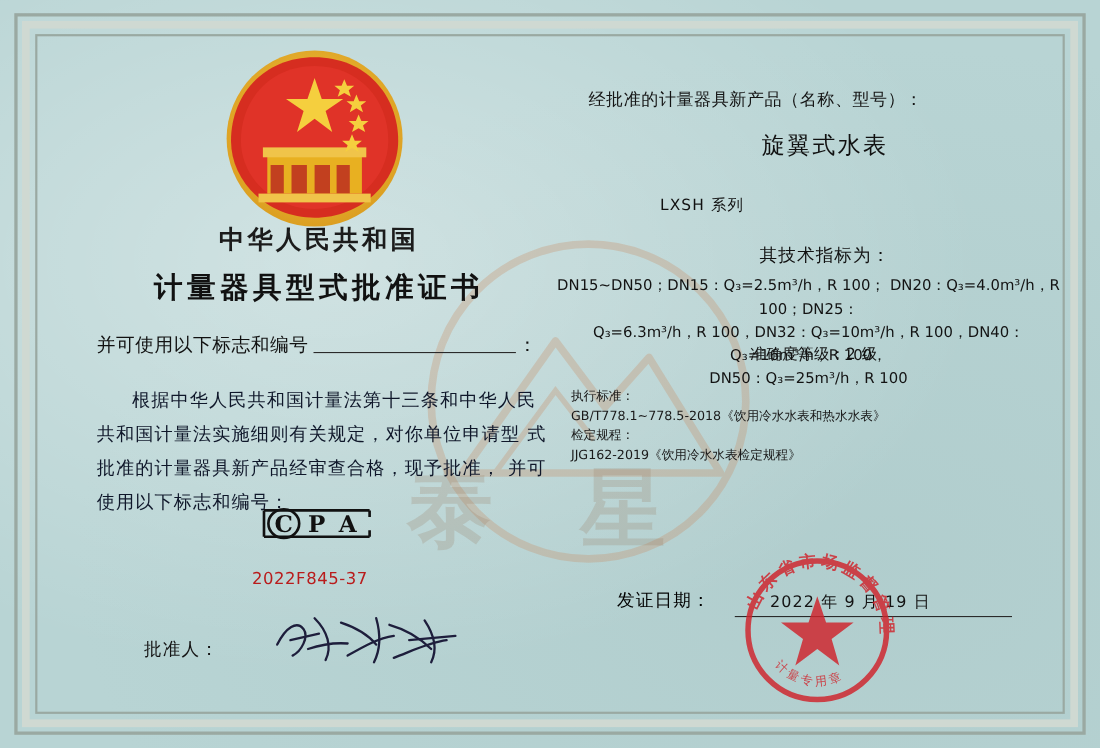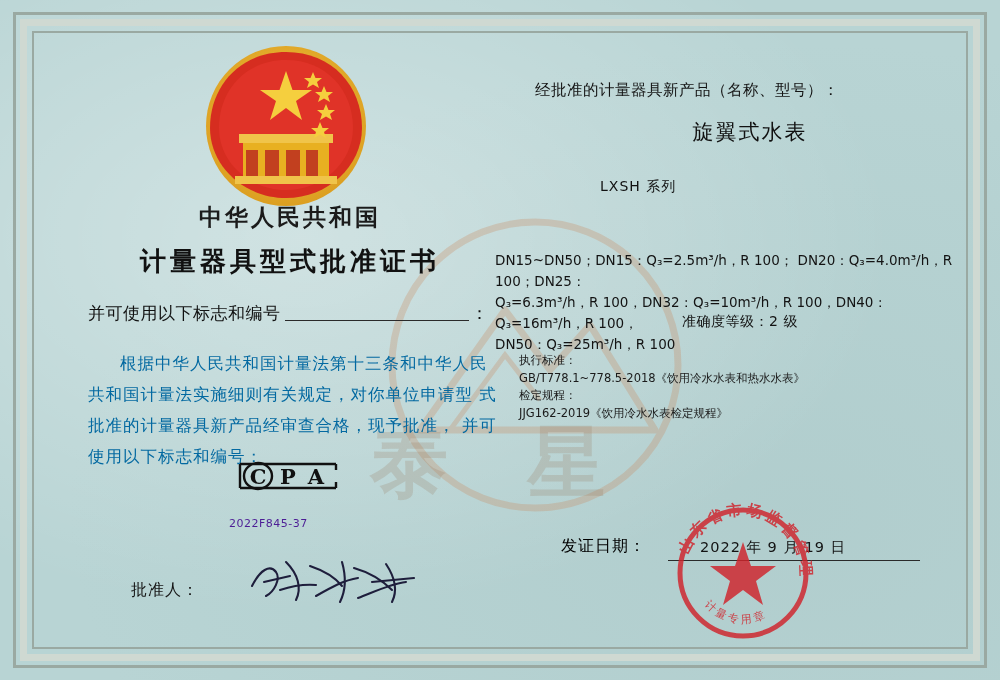--- a/index.html
+++ b/index.html
@@ -150,42 +150,42 @@
   }
 
   .body-text {
     position: absolute;
     left: 88px;
     top: 348px;
     width: 410px;
     font-family: "DejaVu Sans", "Liberation Sans", sans-serif;
     font-size: 16.5px;
     line-height: 31px;
-    color: #0369a1;
+    color: #0f172a;
     letter-spacing: 1px;
   }
   .body-text .indent { padding-left: 32px; display: block; }
 
   
   .cpa-mark {
     position: absolute;
     left: 236px;
     top: 456px;
     width: 120px;
     height: 40px;
   }
   .cpa-mark svg { display: block; }
 
   .cert-no {
     position: absolute;
     left: 229px;
     top: 517px;
     font-family: "DejaVu Sans", "Liberation Sans", sans-serif;
-    font-size: 11px;
-    color: #4c1d95;
+    font-size: 15px;
+    color: #b91c1c;
     letter-spacing: 0.5px;
   }
 
   .approver-label {
     position: absolute;
     left: 131px;
     top: 580px;
     font-family: "DejaVu Sans", "Liberation Sans", sans-serif;
     font-size: 16px;
     color: #151515;
@@ -243,20 +243,21 @@
     font-family: "DejaVu Sans", "Liberation Sans", sans-serif;
     font-size: 16px;
     color: #111;
     letter-spacing: 1px;
   }
   .spec-lines {
     position: absolute;
     left: 495px;
     top: 250px;
     width: 480px;
+    text-align: center;
     font-family: "DejaVu Sans", "Liberation Sans", sans-serif;
     font-size: 13.5px;
     line-height: 21px;
     color: #131313;
   }
   .accuracy {
     position: absolute;
     left: 560px;
     top: 313px;
     width: 360px;
@@ -422,20 +423,21 @@
           <path d="M140 12 C148 24 152 38 146 50"></path>
           <path d="M126 30 L168 26"></path>
         </g>
       </svg>
     </div>
 
     <div class="r-heading">经批准的计量器具新产品（名称、型号）：</div>
     <div class="product-name">旋翼式水表</div>
     <div class="product-series">LXSH 系列</div>
 
+    <div class="spec-heading">其技术指标为：</div>
     <div class="spec-lines">
       <div>DN15~DN50；DN15：Q₃=2.5m³/h，R 100；  DN20：Q₃=4.0m³/h，R 100；DN25：</div>
       <div>Q₃=6.3m³/h，R 100，DN32：Q₃=10m³/h，R 100，DN40：Q₃=16m³/h，R 100，</div>
       <div>DN50：Q₃=25m³/h，R 100</div>
     </div>
     <div class="accuracy">准确度等级：2 级</div>
 
     <div class="std-block">
       <div>执行标准：</div>
       <div>GB/T778.1~778.5-2018《饮用冷水水表和热水水表》</div>

